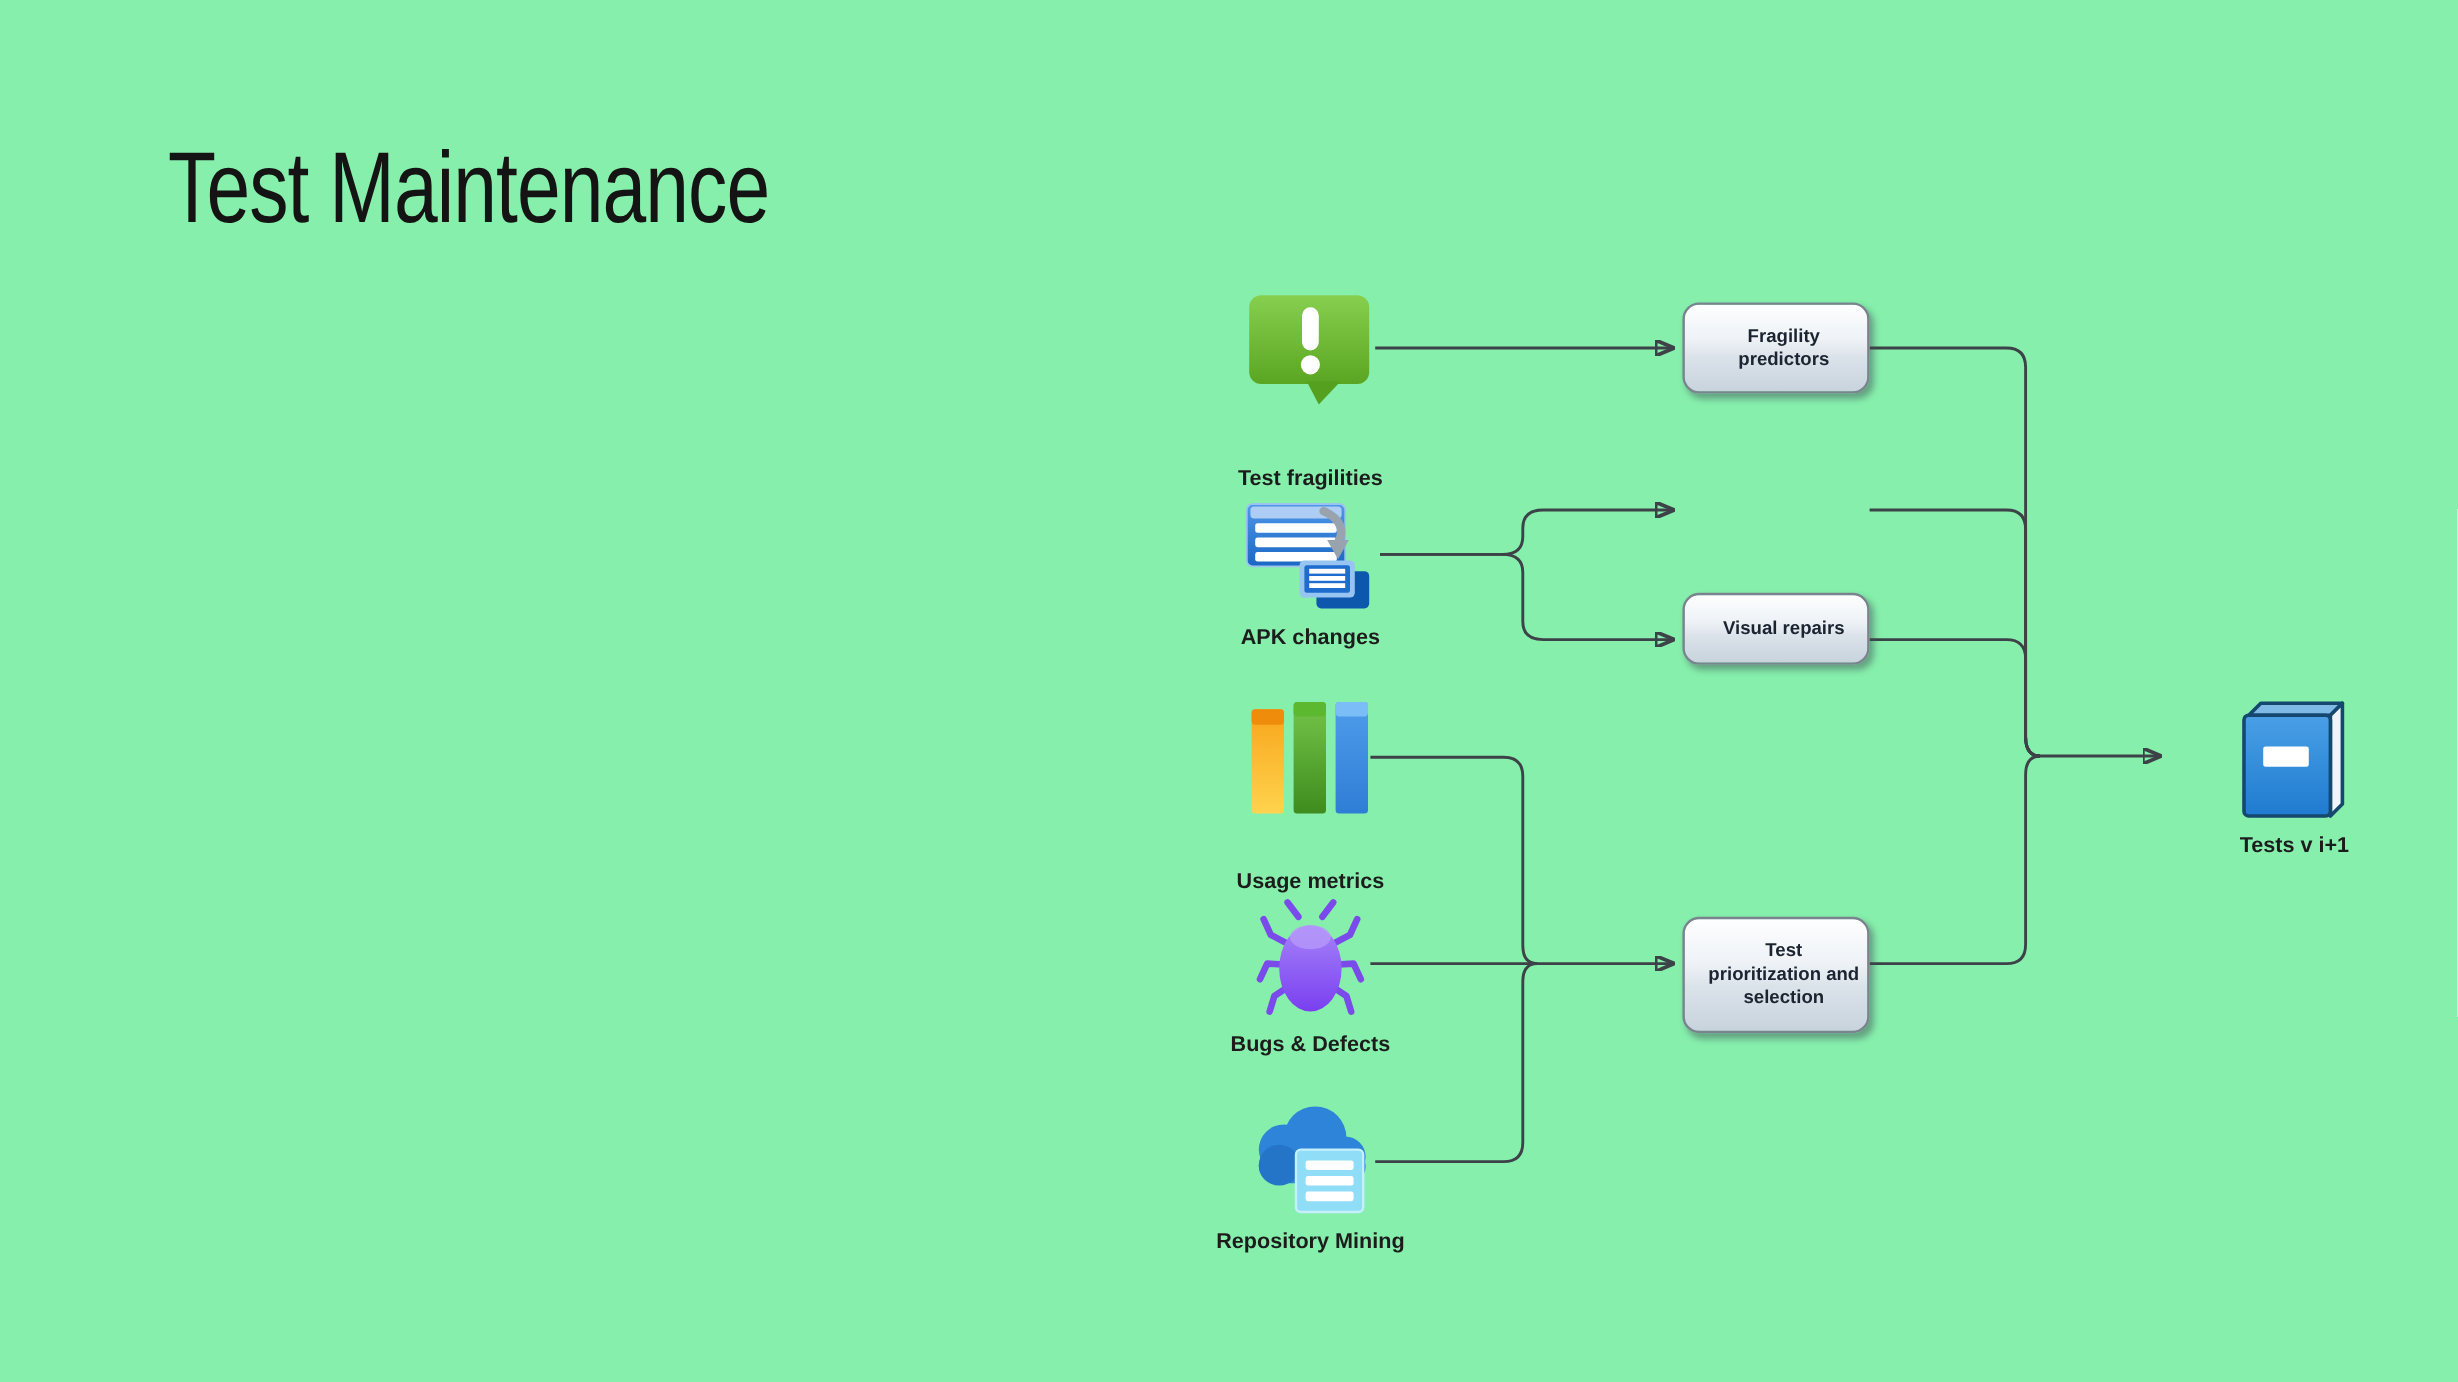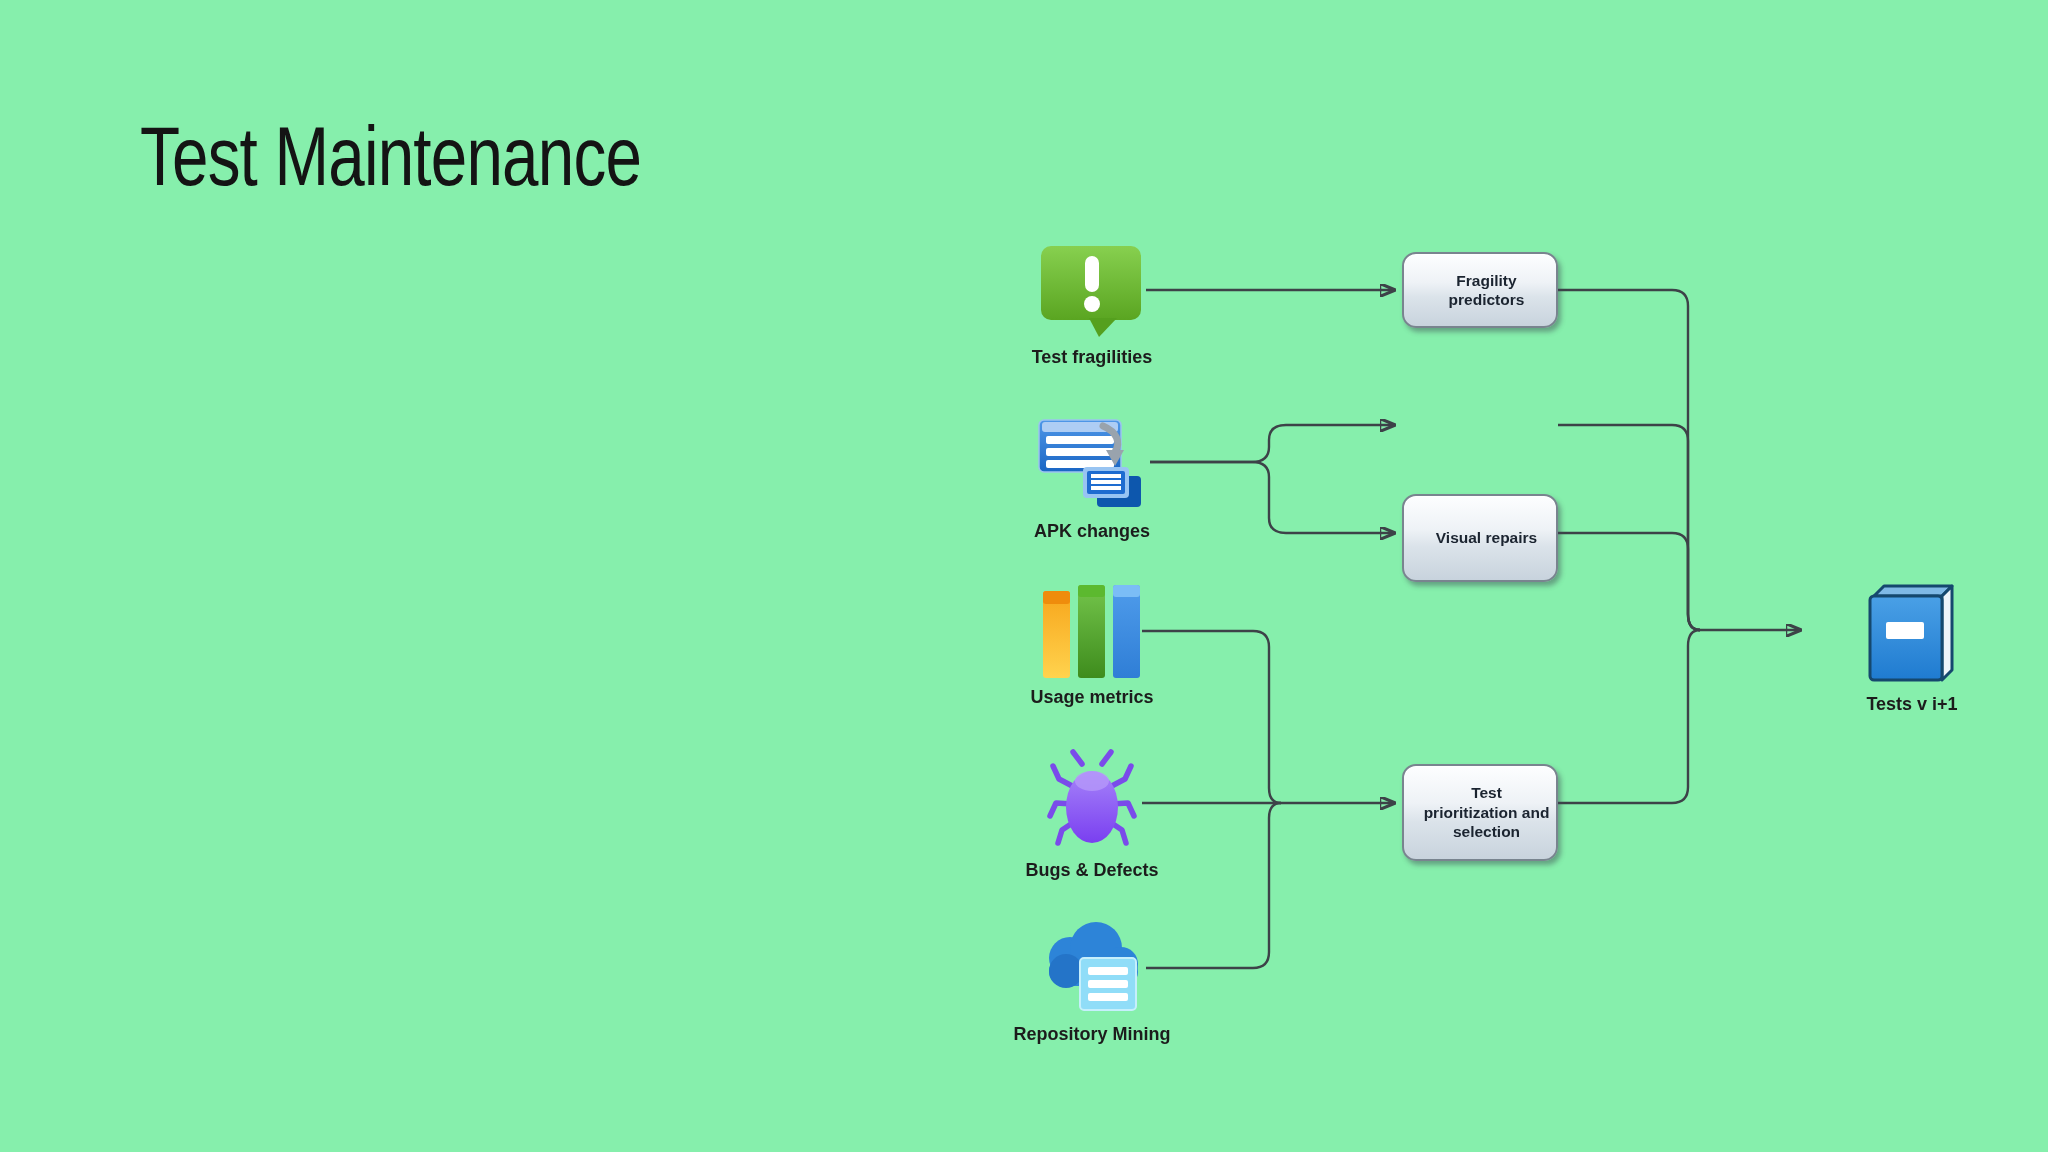--- a/index.html
+++ b/index.html
@@ -29,25 +29,25 @@
     position:absolute; left:1402px; width:156px;
     border:2px solid #79848f; border-radius:14px;
     background:linear-gradient(180deg,#fdfeff 0%,#eef2f6 40%,#dbe3ea 60%,#c8d3dd 100%);
     box-shadow:3px 4px 5px rgba(60,70,80,0.45), inset 0 1px 0 #ffffff;
     color:#1b2430; font-weight:bold; font-size:15.5px; line-height:1.25;
     display:flex; align-items:center; justify-content:center;
     text-align:center; white-space:pre-line;padding-left:13px;
   }
   .box-fragility { top:252px; height:76px; }
   .box-layout    { top:386px; height:78px; }
-  .box-visual    { top:494px; height:88px; }
+  .box-visual    { top:494px; height:60px; }
   .box-prio      { top:764px; height:97px; }
-  .n1 { left:992px; top:244px; }
+  .n1 { left:992px; top:244px;gap:41px; }
   .n2 { left:992px; top:408px; }
-  .n3 { left:992px; top:582px; }
+  .n3 { left:992px; top:582px;gap:37px; }
   .n4 { left:992px; top:748px;align-items:center; }
   .n5 { left:992px; top:916px; }
   .n-book { left:1832px; top:580px; width:160px; }
 </style>
 </head>
 <body>
 
 <div class="slide">
 
   <div class="title">Test Maintenance</div>

